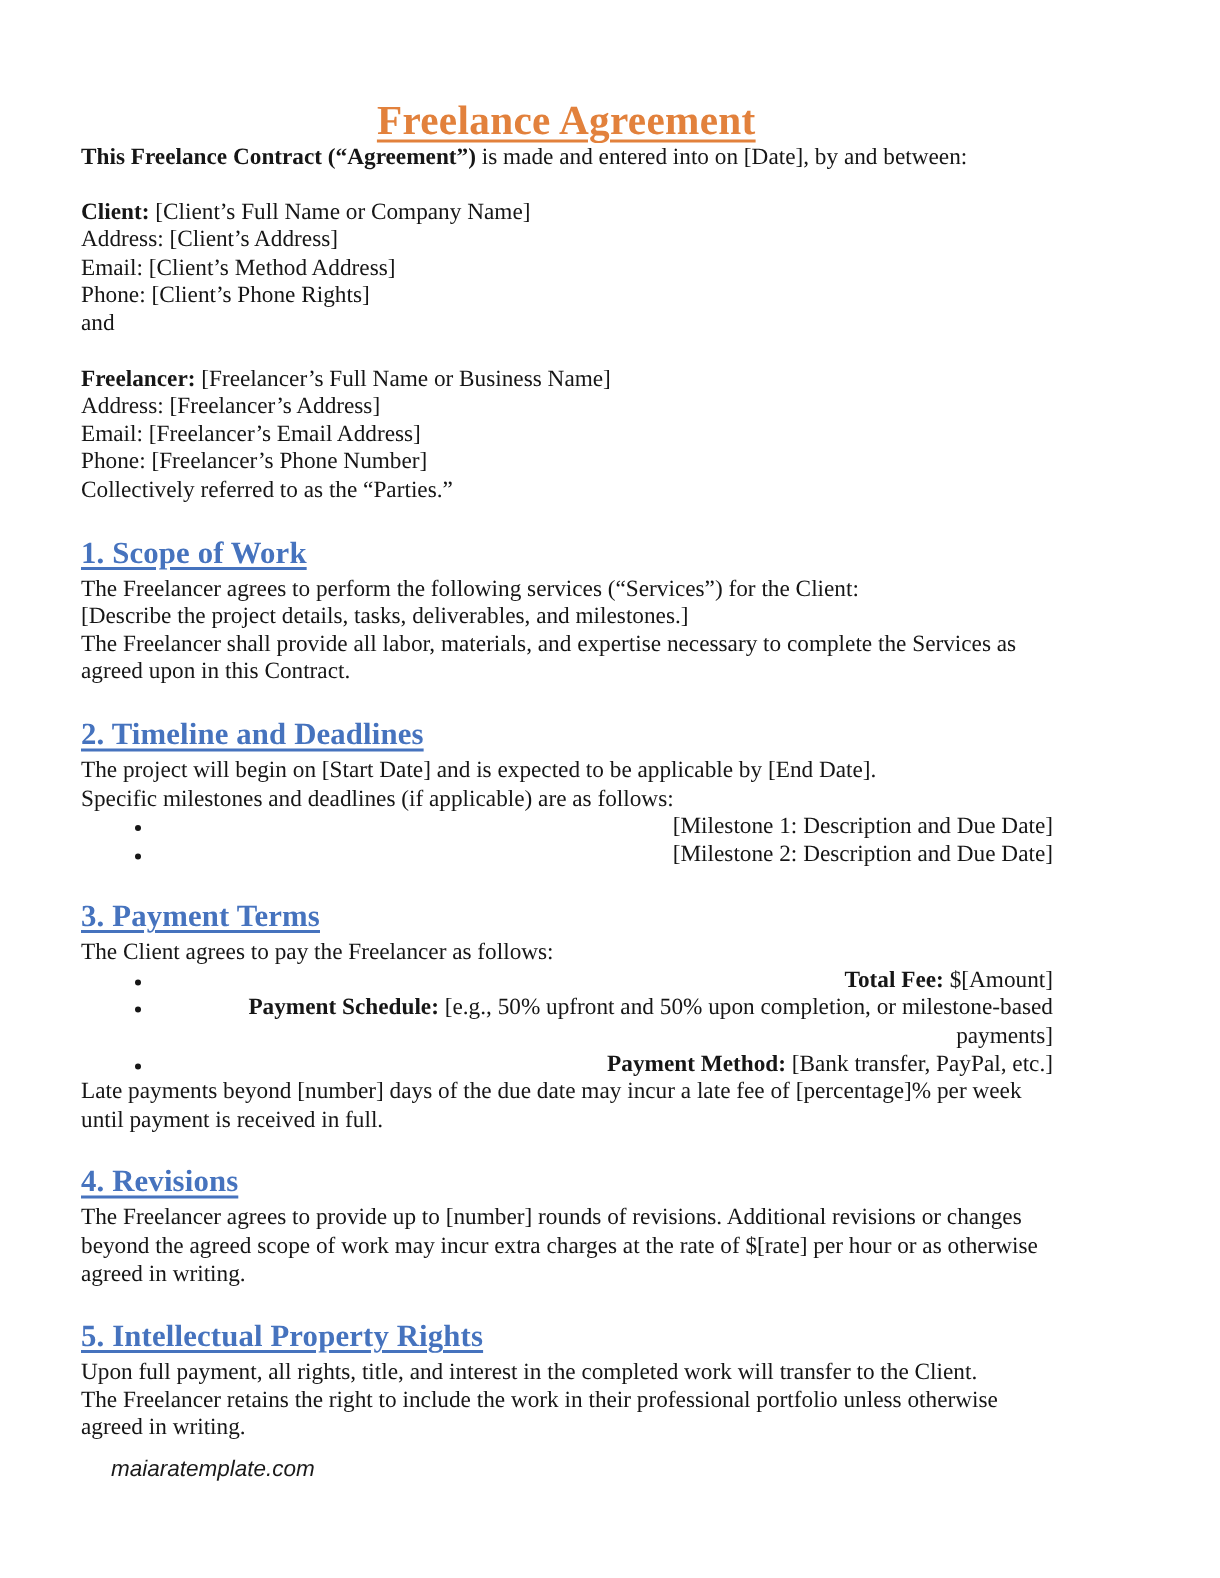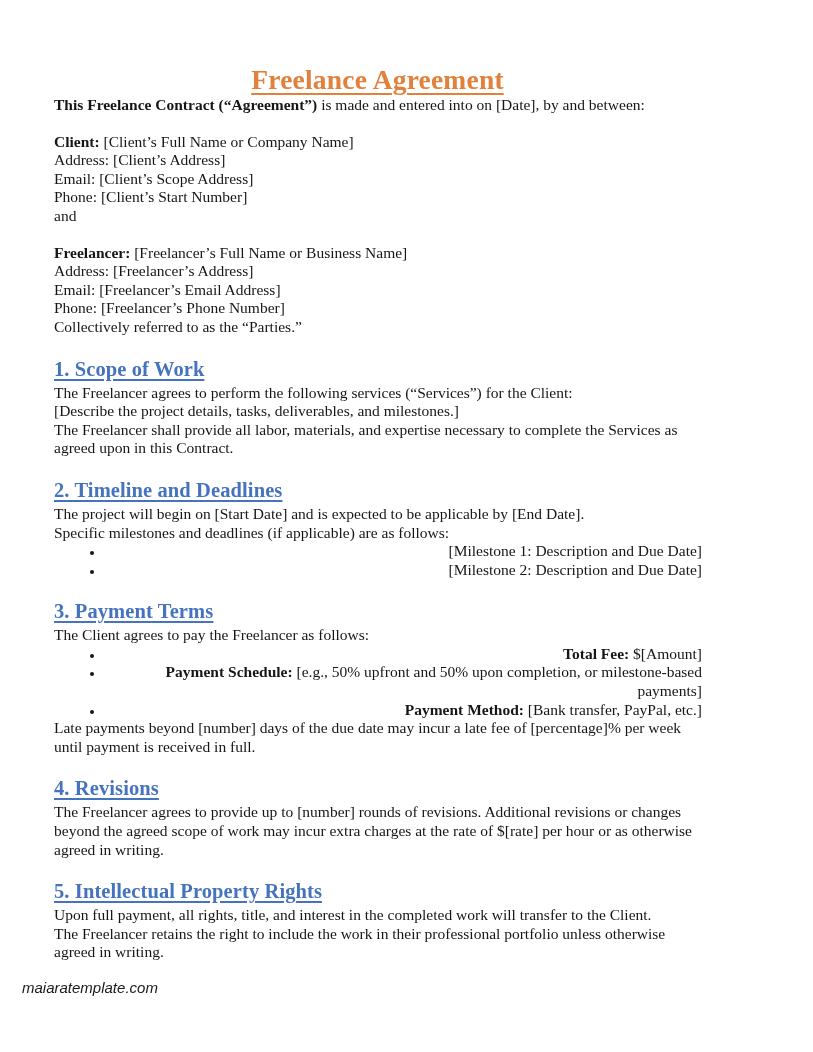--- a/index.html
+++ b/index.html
@@ -50,22 +50,22 @@
     letter-spacing: 0.1px;
   }
   ul.doc-list {
     margin: 0;
     padding-left: 50px;
     list-style: disc outside;
   }
   ul.doc-list li { line-height: 18.6px; text-align: right; }
   ul.doc-list li::marker { font-size: 0.78em; }
   .footer {
-    margin-top: 16px;
-    padding-left: 22px;
+    margin-top: 8px;
+    padding-left: 74px;
     font-family: "Liberation Sans", sans-serif;
     font-style: italic;
     font-size: 15px;
     color: #1a1a1a;
     line-height: 19px;
   }
   strong { font-weight: bold; }
 </style>
 </head>
 <body>
@@ -74,22 +74,22 @@
 
   <h1 class="doc-title">Freelance Agreement</h1>
 
   <div class="content">
 
     <p class="intro"><strong>This Freelance Contract (“Agreement”)</strong><span> is made and entered into on [Date], by and between:</span></p>
 
     <div class="party">
       <div><strong>Client:</strong><span> [Client’s Full Name or Company Name]</span></div>
       <div>Address: [Client’s Address]</div>
-      <div>Email: [Client’s Scope Address]</div>
-      <div>Phone: [Client’s Start Number]</div>
+      <div>Email: [Client’s Method Address]</div>
+      <div>Phone: [Client’s Phone Rights]</div>
     </div>
 
     <p class="connector">and</p>
 
     <div class="party">
       <div><strong>Freelancer:</strong><span> [Freelancer’s Full Name or Business Name]</span></div>
       <div>Address: [Freelancer’s Address]</div>
       <div>Email: [Freelancer’s Email Address]</div>
       <div>Phone: [Freelancer’s Phone Number]</div>
       <div>Collectively referred to as the “Parties.”</div>

